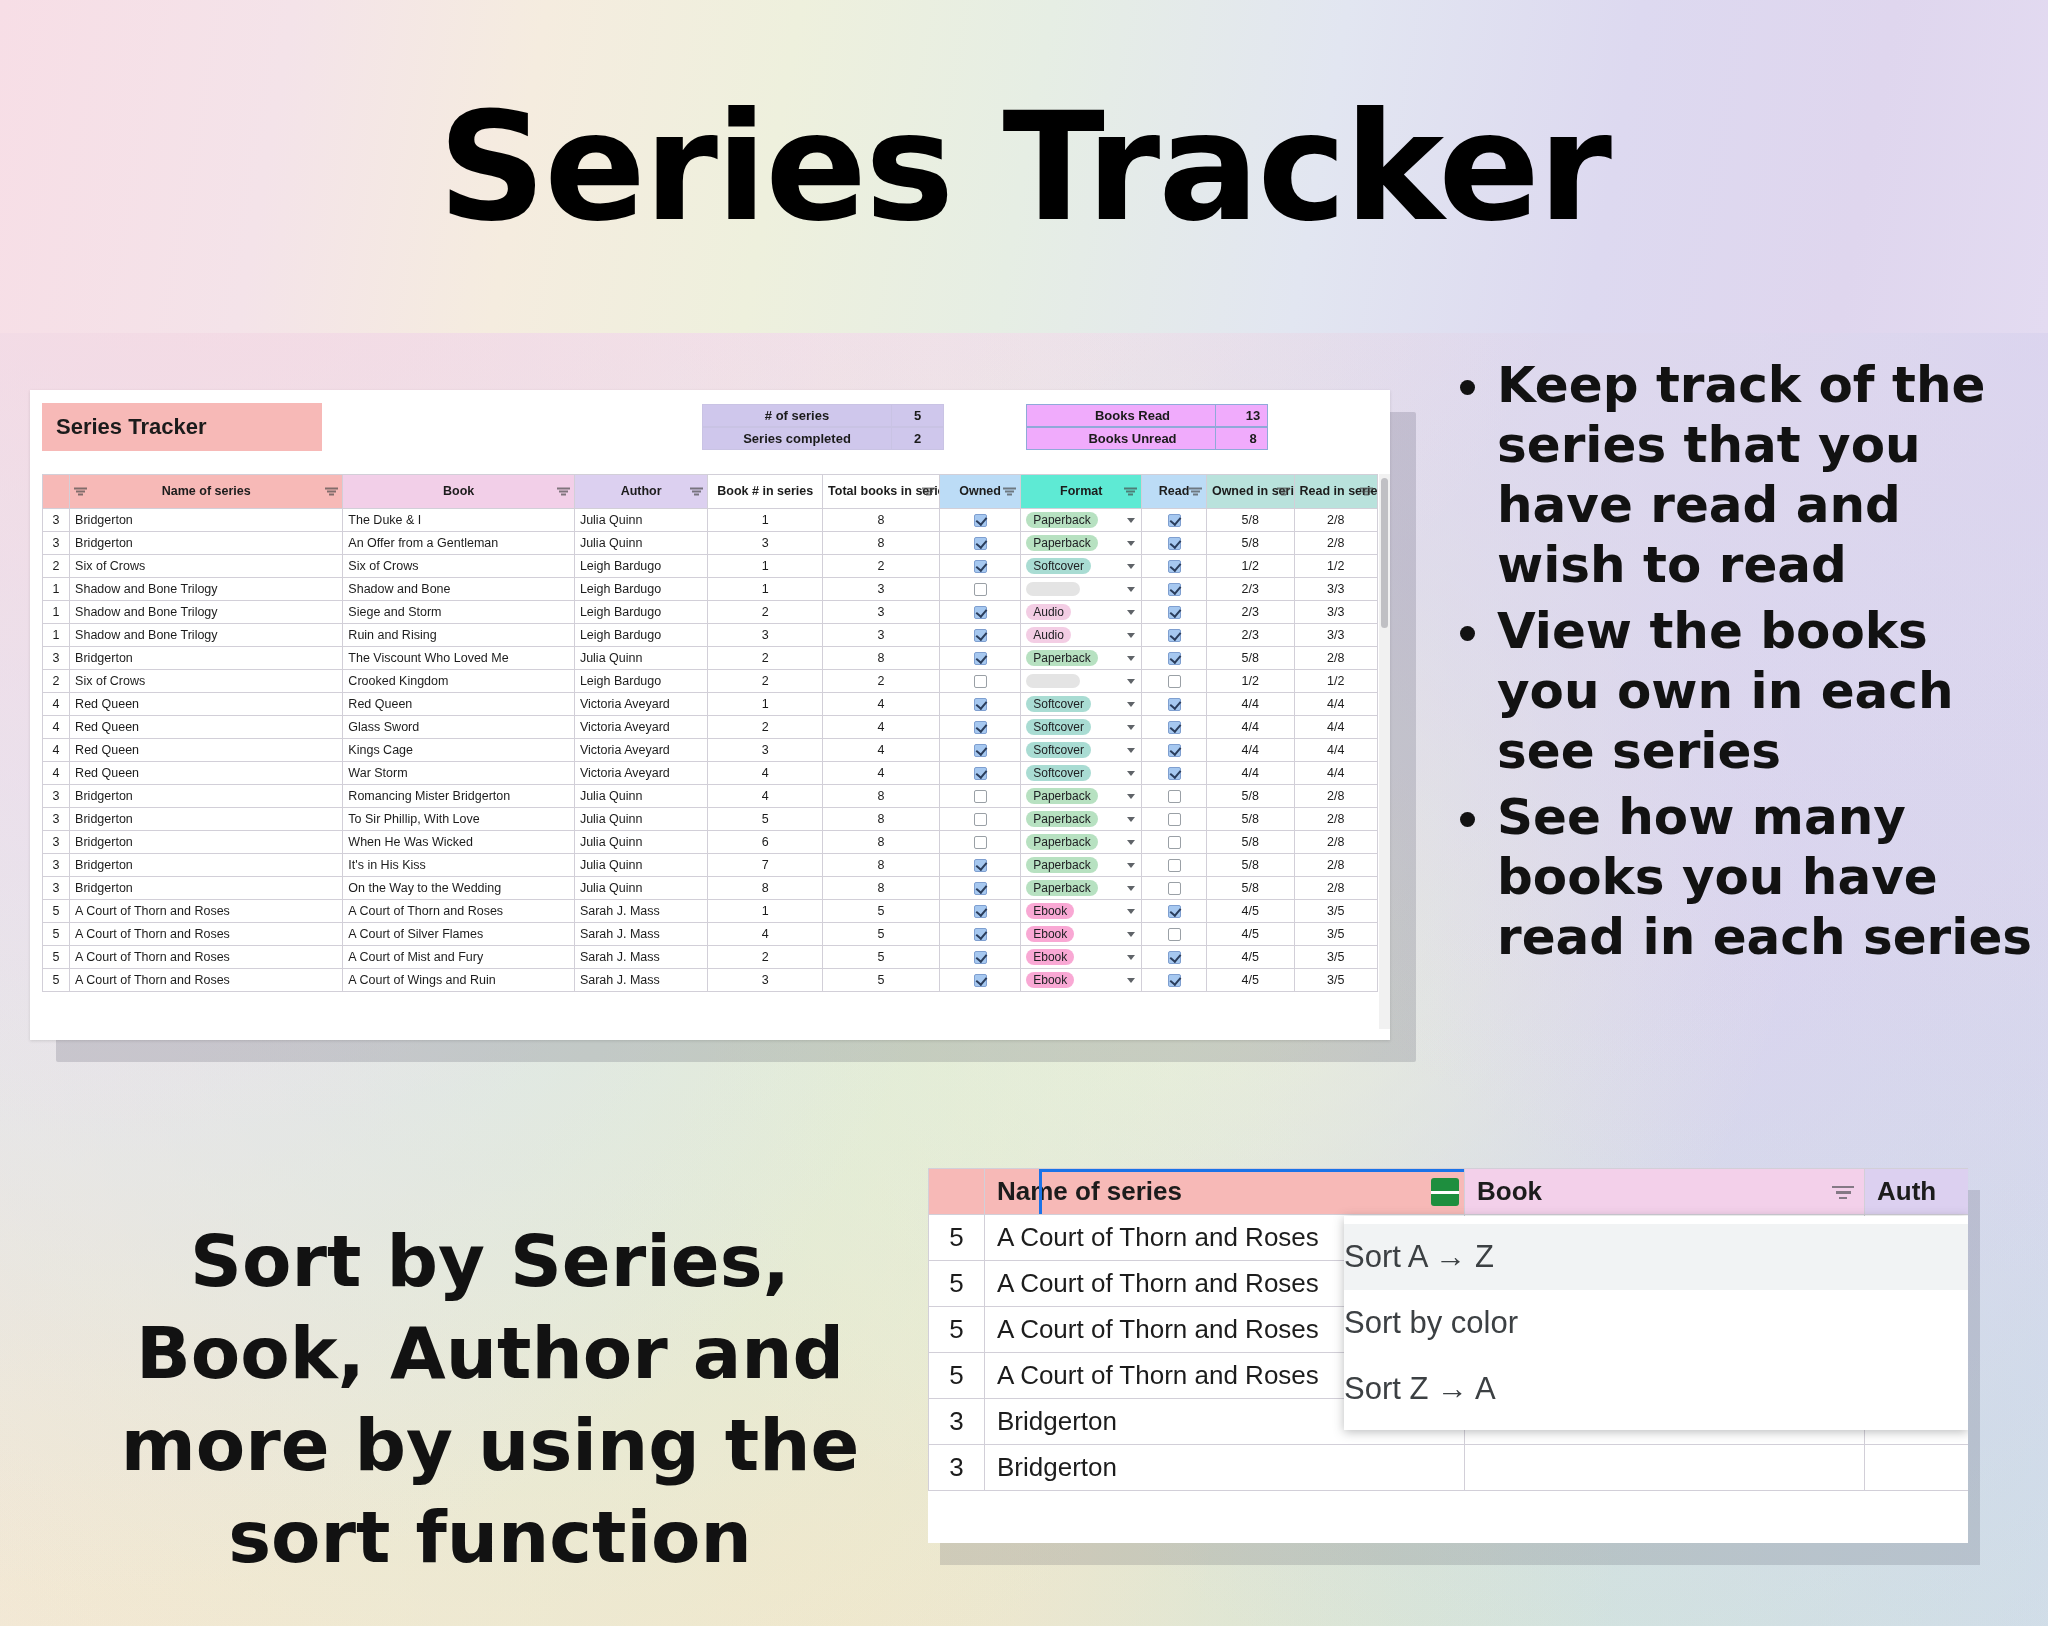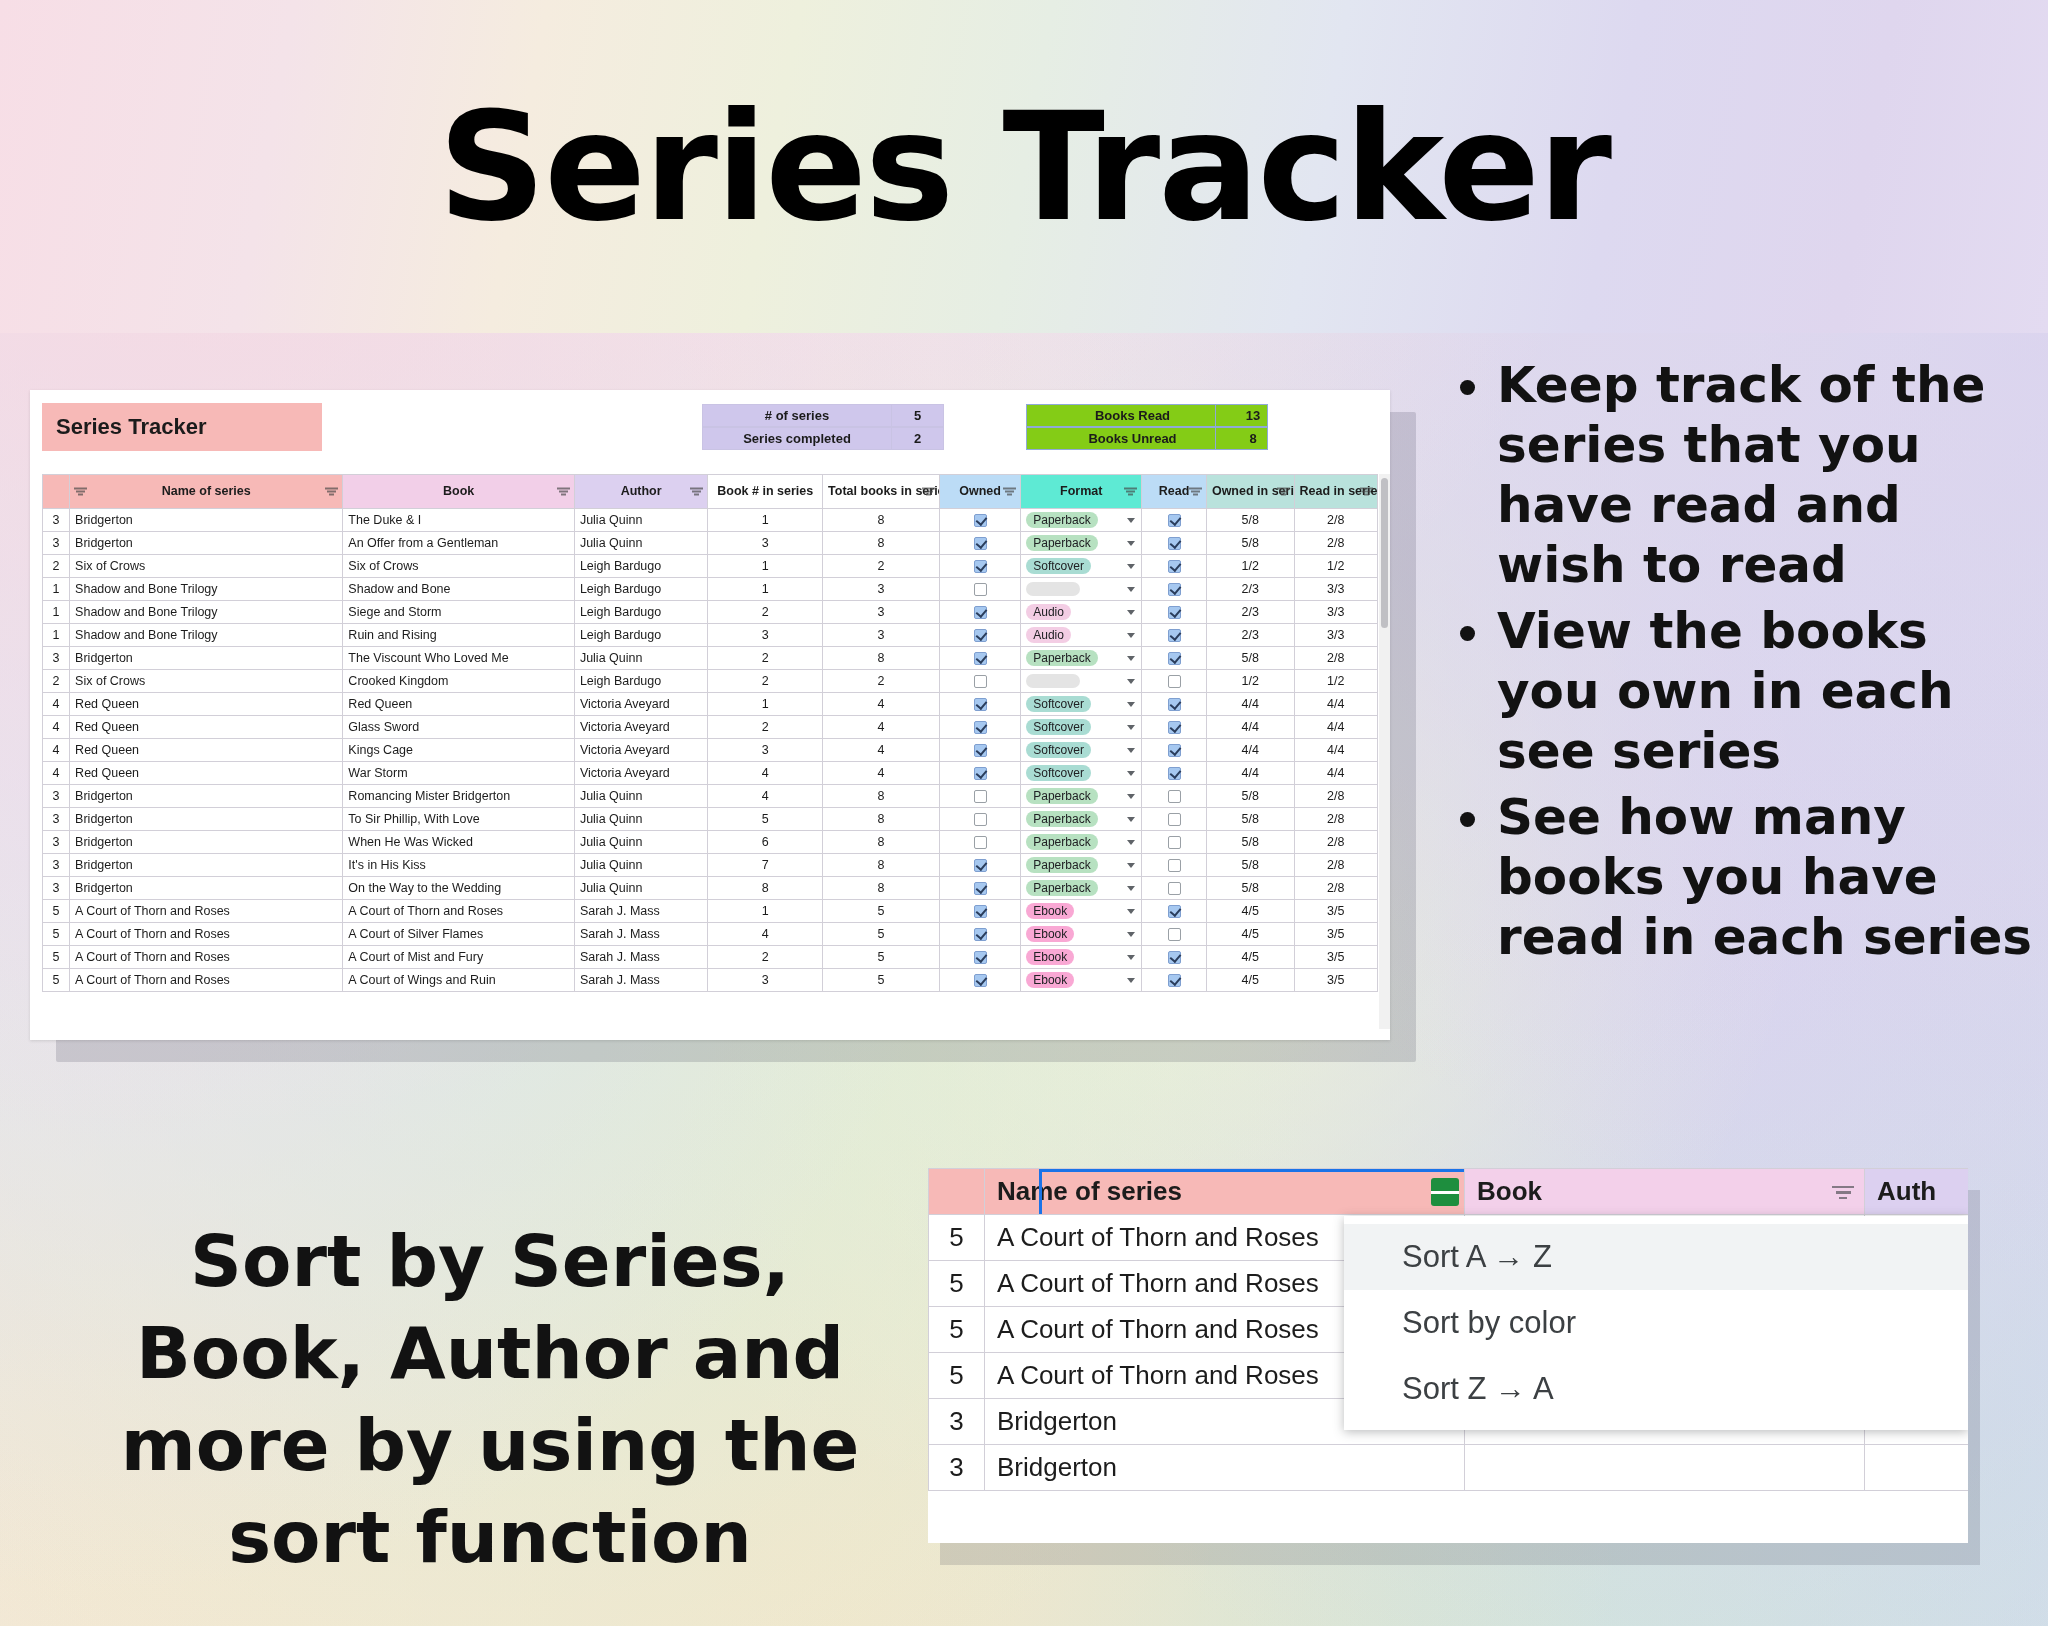--- a/index.html
+++ b/index.html
@@ -129,21 +129,21 @@
   }
   .stat-val {
     width: 52px;
     display: flex; align-items: center; justify-content: center;
     font-weight: 700;
     color: #1b1b1b;
     border: 1px solid #c9c3e4;
     border-left: none;
   }
   .purple .stat-label, .purple .stat-val { background: #cfc7ec; }
-  .blue .stat-label, .blue .stat-val { background: #84cc16; border-color: #8fa9d8; padding-left: 23px; }
+  .blue .stat-label, .blue .stat-val { background: #f0abfc; border-color: #8fa9d8; padding-left: 23px; }
 
   
   table.grid {
     border-collapse: collapse;
     table-layout: fixed;
     width: 1336px;
     margin-left: 12px;
     font-size: 12.5px;
     color: #1c1c1c;
   }
@@ -354,21 +354,20 @@
     left: 416px; top: 48px;
     width: 624px;
     background: #fff;
     box-shadow: 0 2px 10px rgba(60,64,67,.35);
     padding: 8px 0;
   }
   .sortmenu .item {
     height: 66px;
     display: flex;
     align-items: center;
-    padding-left: 58px;
     font-size: 31px;
     color: #3c4043;
   }
   .sortmenu .item.hover { background: #f1f3f4; }
 </style>
 </head>
 <body>
 
 <div class="bg"></div>
 

